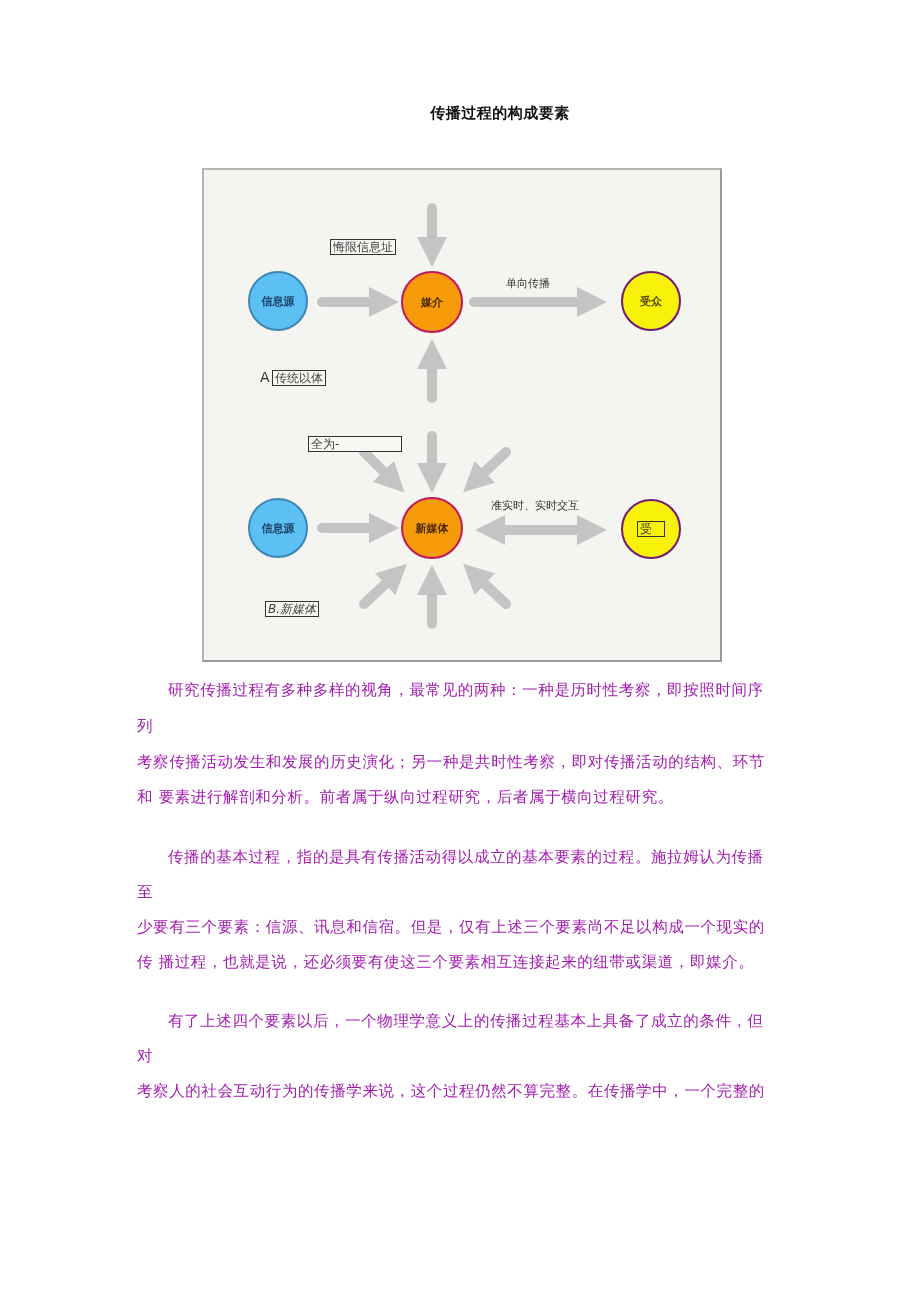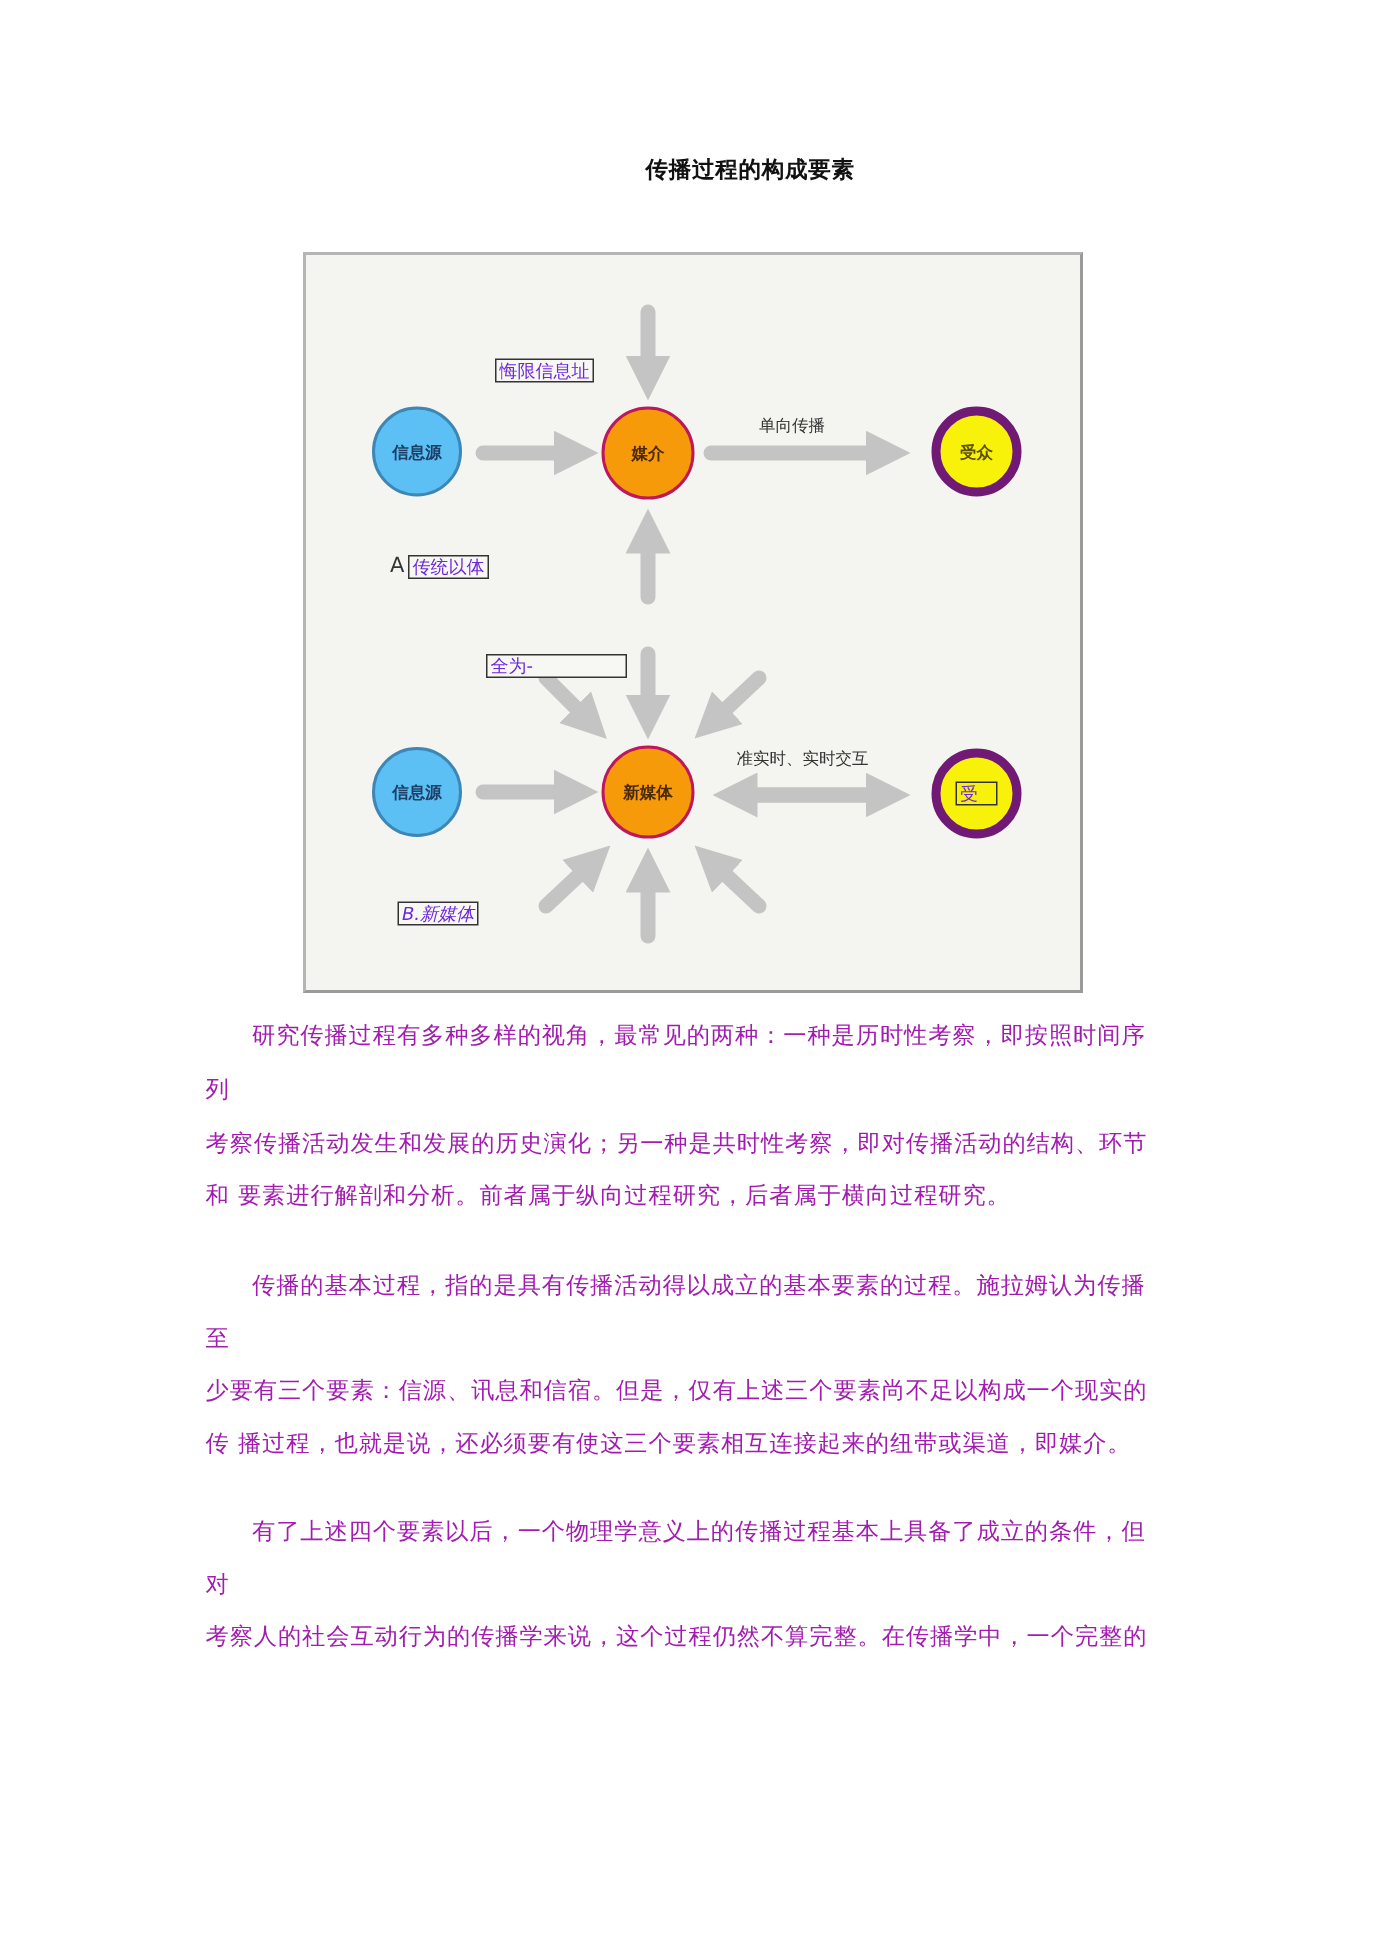--- a/index.html
+++ b/index.html
@@ -7,23 +7,23 @@
          font-family: "DejaVu Serif", "Liberation Serif", serif; color:#111; }
   .title { position:absolute; left:0; width:920px; top:104px; text-align:center;
            font-family:"DejaVu Sans", "Liberation Sans", sans-serif; font-weight:bold; font-size:15px; letter-spacing:0.5px;padding-left:40px; }
   .figure { position:absolute; left:202px; top:168px; width:520px; height:494px;
             background:#f4f4f0; border:2px solid #9a9a9a; border-top-color:#b5b5b5; border-left-color:#b5b5b5; box-sizing:border-box; }
   .figure svg { position:absolute; left:0; top:0; }
   .circle { position:absolute; border-radius:50%; display:flex; align-items:center; justify-content:center;
             font-family:"DejaVu Sans", "Liberation Sans", sans-serif; font-size:11px; font-weight:bold; box-sizing:border-box; }
   .c-blue { background:#5cc0f5; border:2px solid #3d86b5; color:#1c3f66; }
   .c-orange { background:#f79a0a; border:2px solid #be185d; color:#4a2a00; }
-  .c-yellow { background:#f8f20a; border:6px solid #701a75; color:#5a5000; }
+  .c-yellow { background:#f8f20a; border:2px solid #701a75; color:#5a5000; }
   .label-box { position:absolute; border:1px solid #333; background:#f7f7f4; font-family:"DejaVu Sans", "Liberation Sans", sans-serif;
-               font-size:12px; line-height:14px; padding:0 2px; color:#6d28d9; white-space:nowrap; }
+               font-size:12px; line-height:14px; padding:0 2px; color:#404040; white-space:nowrap; }
   .arrow-label { position:absolute; font-family:"DejaVu Sans", "Liberation Sans", sans-serif; font-size:11px; font-weight:normal; color:#333; white-space:nowrap; }
   .para-line { position:absolute; left:137px; font-size:15.5px; line-height:20px; white-space:nowrap; color:#a21caf; letter-spacing:0.6px; }
   .indent { left:168px; }
 </style>
 </head>
 <body>
 
 <div class="title">传播过程的构成要素</div>
 
 <div class="figure">
@@ -69,21 +69,21 @@
   <div class="circle c-blue" style="left:44px; top:328px; width:60px; height:60px;">
     <span>信息源</span>
   </div>
   <div class="circle c-orange" style="left:197px; top:327px; width:62px; height:62px;">
     <span>新媒体</span>
   </div>
   <div class="circle c-yellow" style="left:417px; top:329px; width:60px; height:60px;">
     <span class="label-box" style="position:static; background:transparent; font-weight:normal; font-size:12px; padding:0 12px 0 2px;">受</span>
   </div>
   <div class="arrow-label" style="left:287px; top:328px;">准实时、实时交互</div>
-  <div class="label-box" style="left:120px; top:266px; padding-right:62px;">全为-</div>
+  <div class="label-box" style="left:104px; top:266px; padding-right:62px;">全为-</div>
   <div class="label-box" style="left:61px; top:431px; font-style:italic;">B.新媒体</div>
 </div>
 
 <div class="para-line indent" style="top:680px;">研究传播过程有多种多样的视角，最常见的两种：一种是历时性考察，即按照时间序</div>
 <div class="para-line" style="top:716px;">列</div>
 <div class="para-line" style="top:752px;">考察传播活动发生和发展的历史演化；另一种是共时性考察，即对传播活动的结构、环节</div>
 <div class="para-line" style="top:787px;">和  要素进行解剖和分析。前者属于纵向过程研究，后者属于横向过程研究。</div>
 
 <div class="para-line indent" style="top:847px;">传播的基本过程，指的是具有传播活动得以成立的基本要素的过程。施拉姆认为传播</div>
 <div class="para-line" style="top:882px;">至</div>

